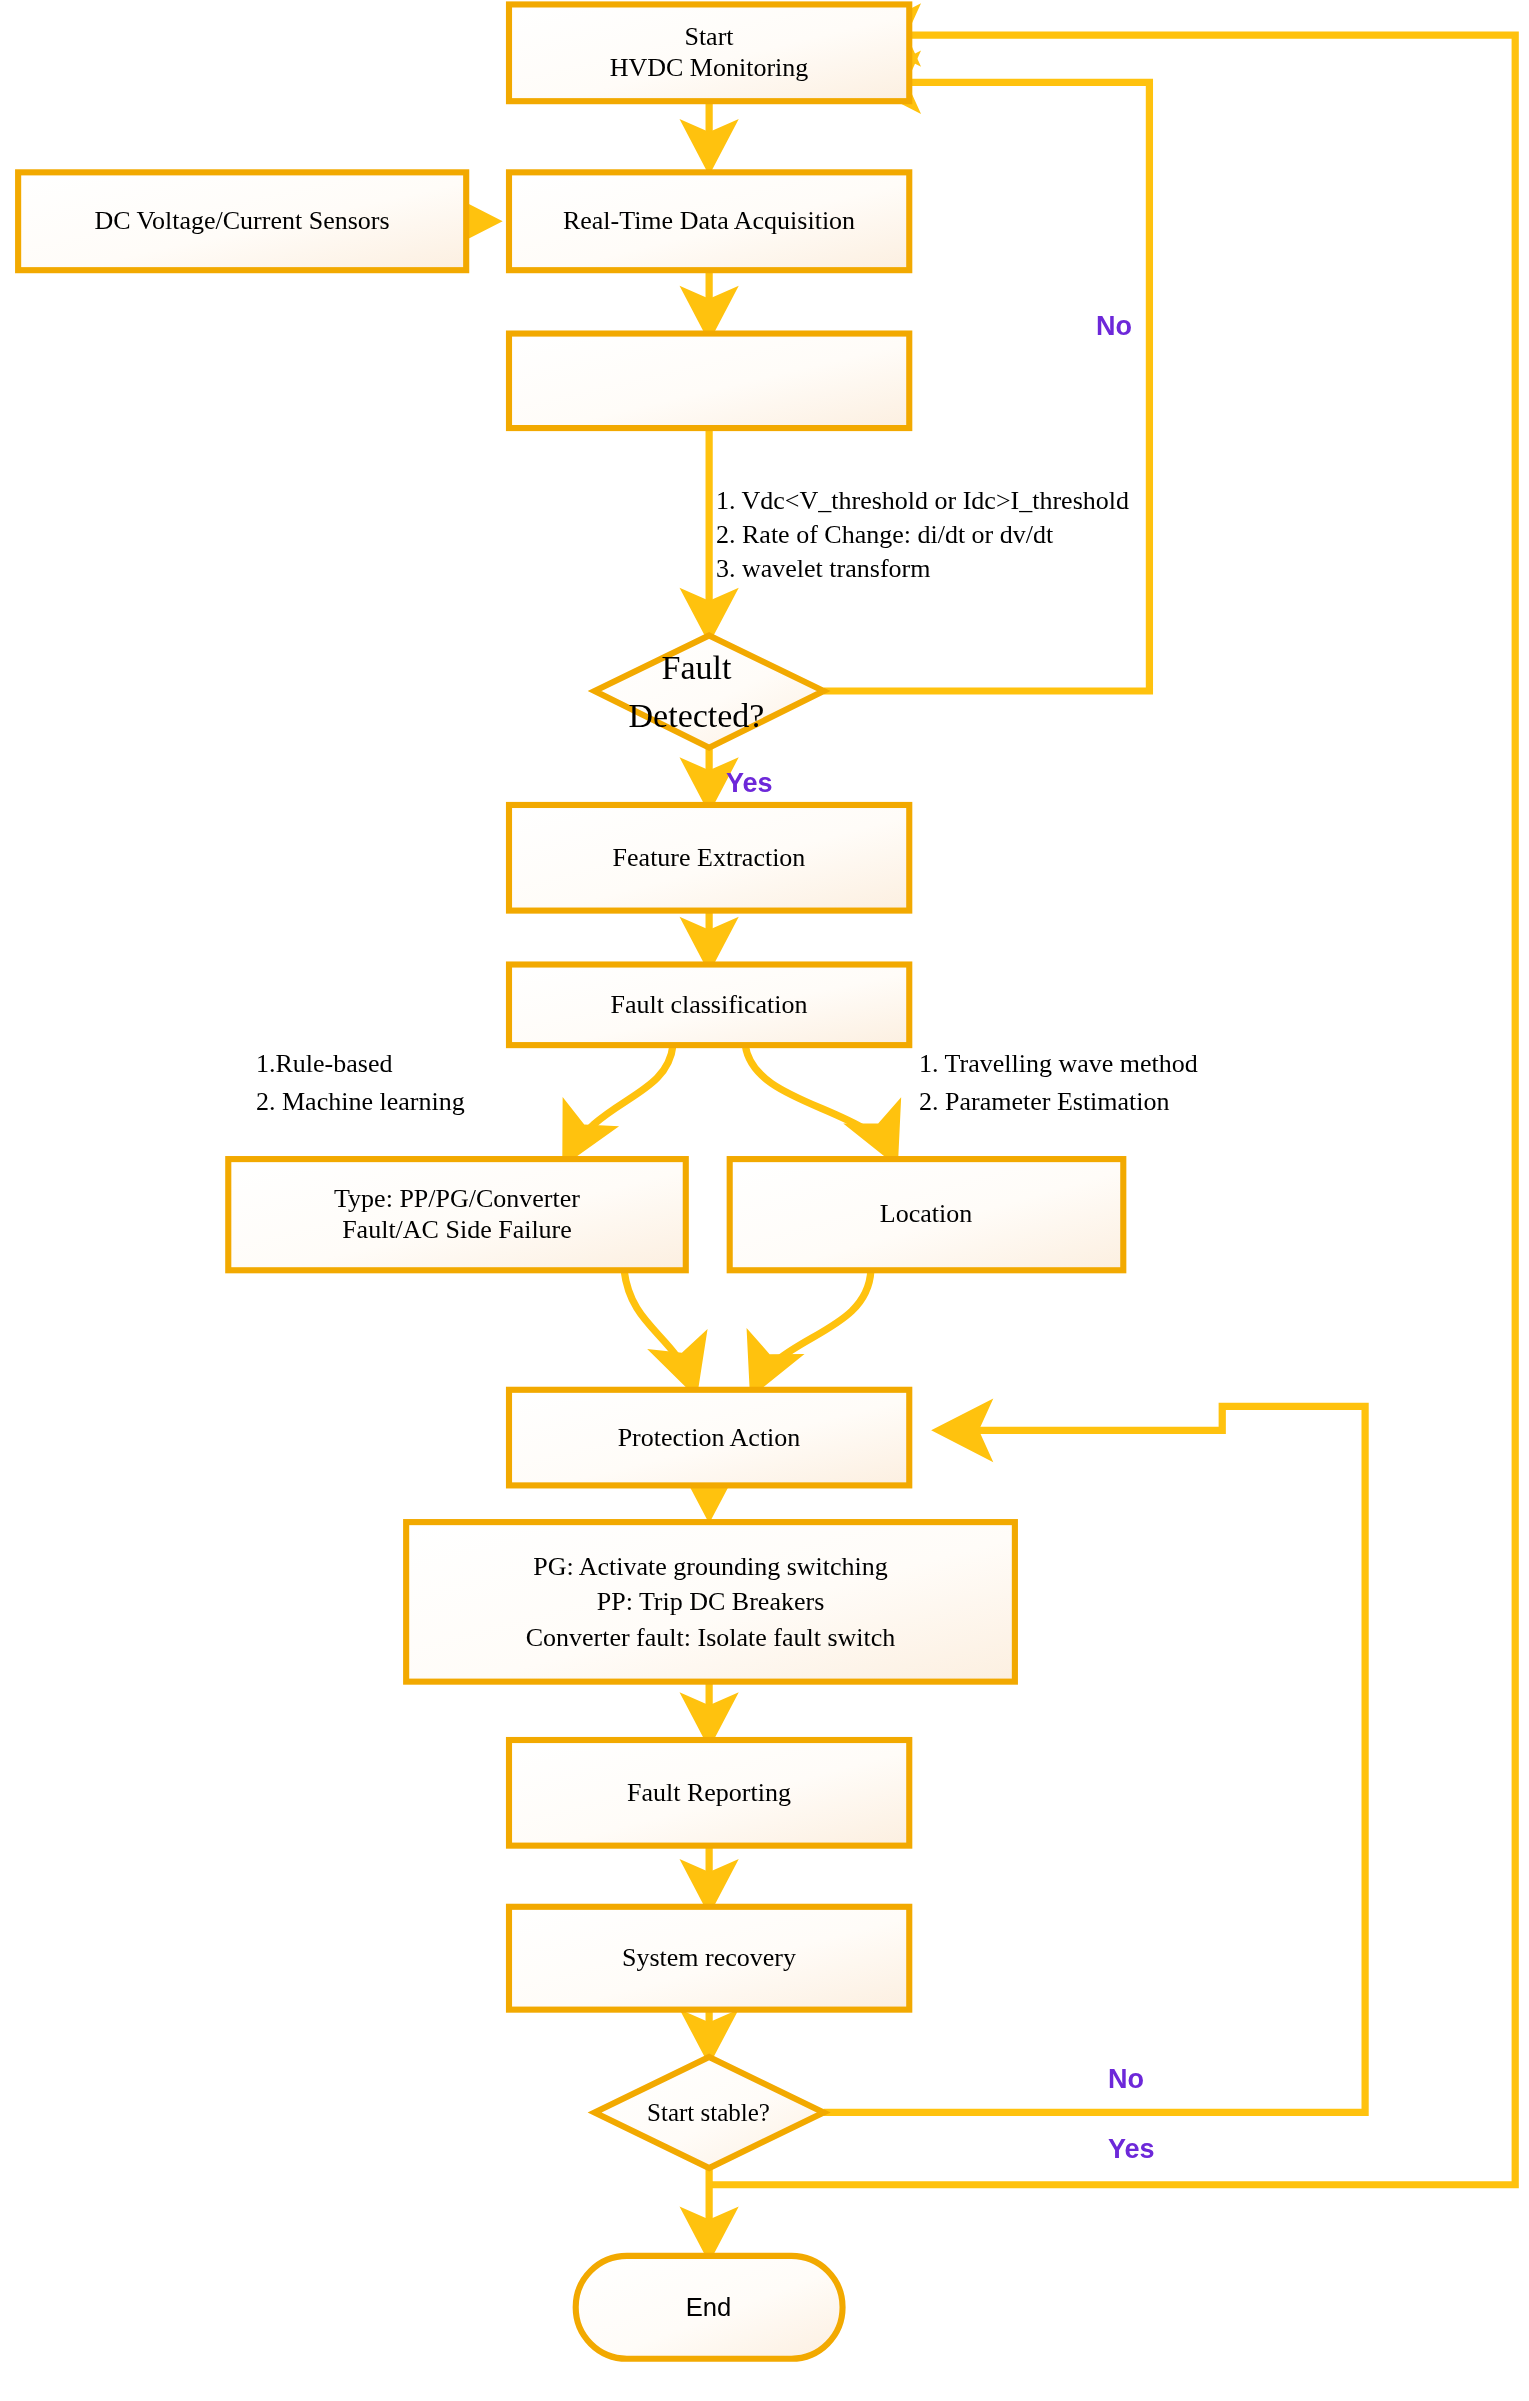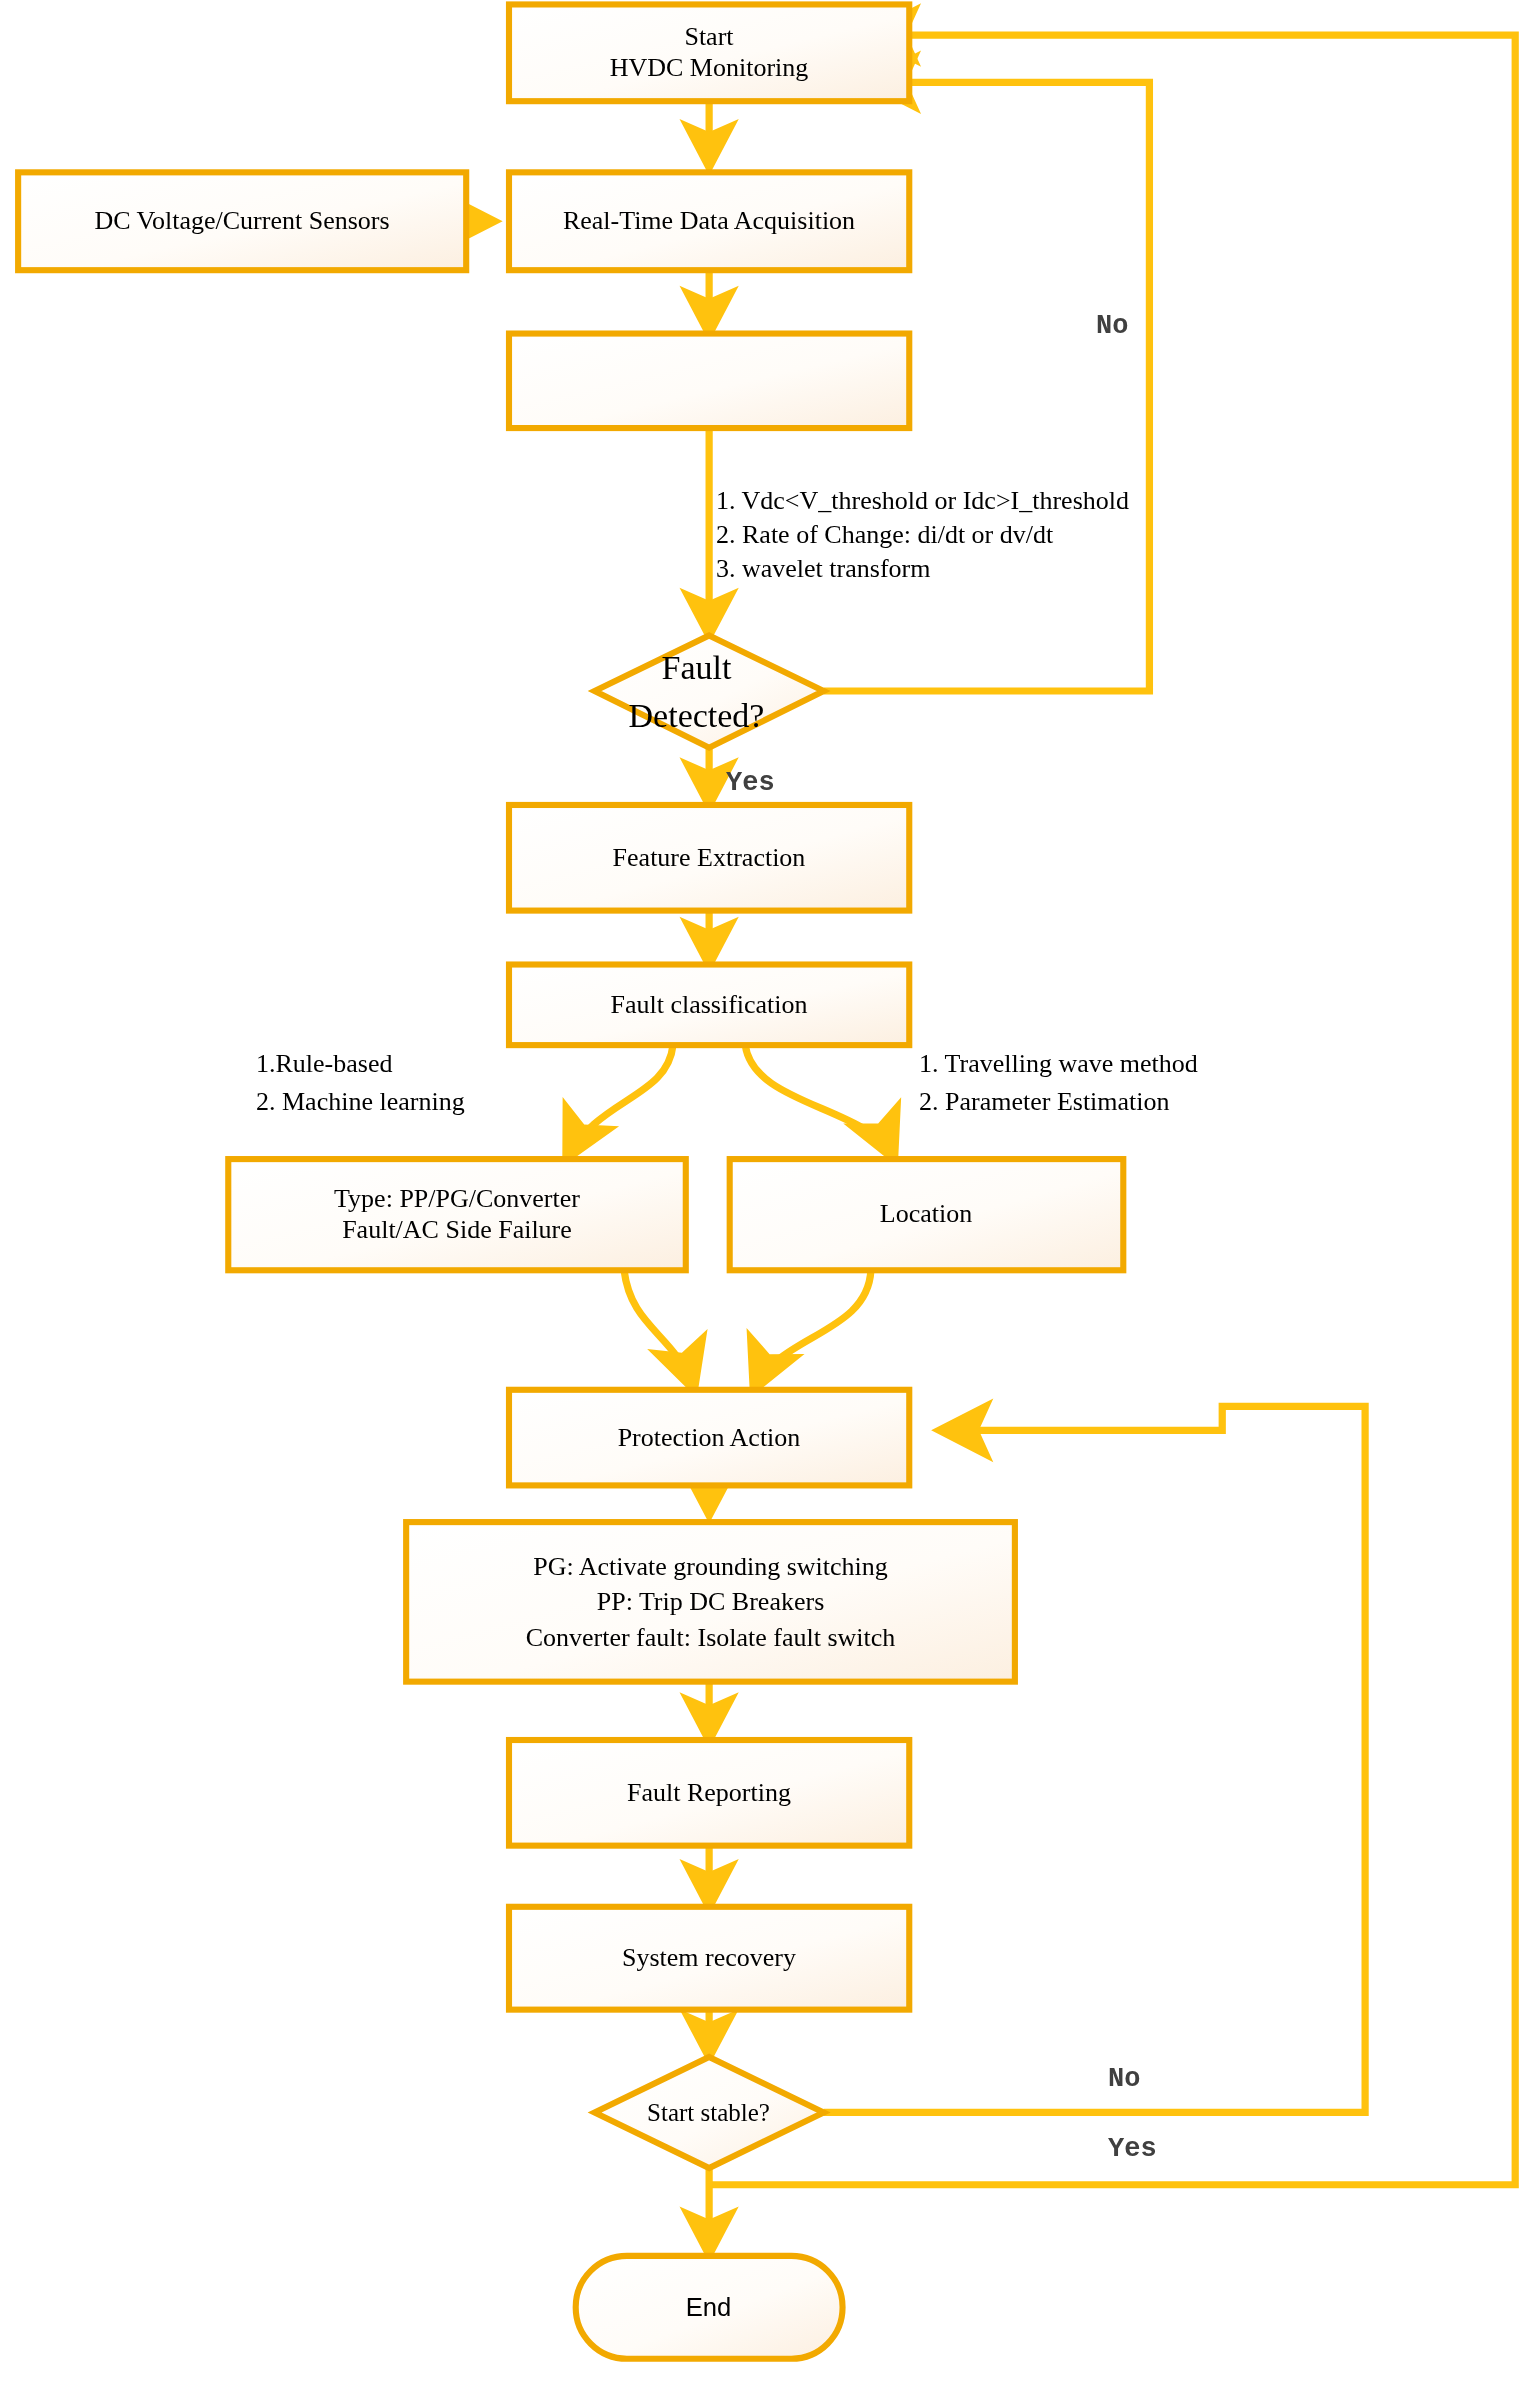--- a/index.html
+++ b/index.html
@@ -9,21 +9,21 @@
   .nodeLabel{
     position:absolute;display:flex;align-items:center;justify-content:center;
     text-align:center;color:#000;font-family:"Liberation Serif",serif;
     line-height:1.18;pointer-events:none;white-space:pre-line;
   }
   .freeText{
     position:absolute;color:#000;font-family:"Liberation Serif",serif;
     line-height:1.30;white-space:pre-line;
   }
   .edgeLabel{
-    position:absolute;color:#404040;font-family:Liberation Mono, monospace;
+    position:absolute;color:#6d28d9;font-family:Liberation Sans, sans-serif;
     font-weight:bold;white-space:pre;
   }
   .endLabel{font-family:"Liberation Sans",sans-serif;}
 </style>
 </head>
 <body>
 
 <div id="root">
 
   <svg class="board" viewBox="0 0 2751 4319">

